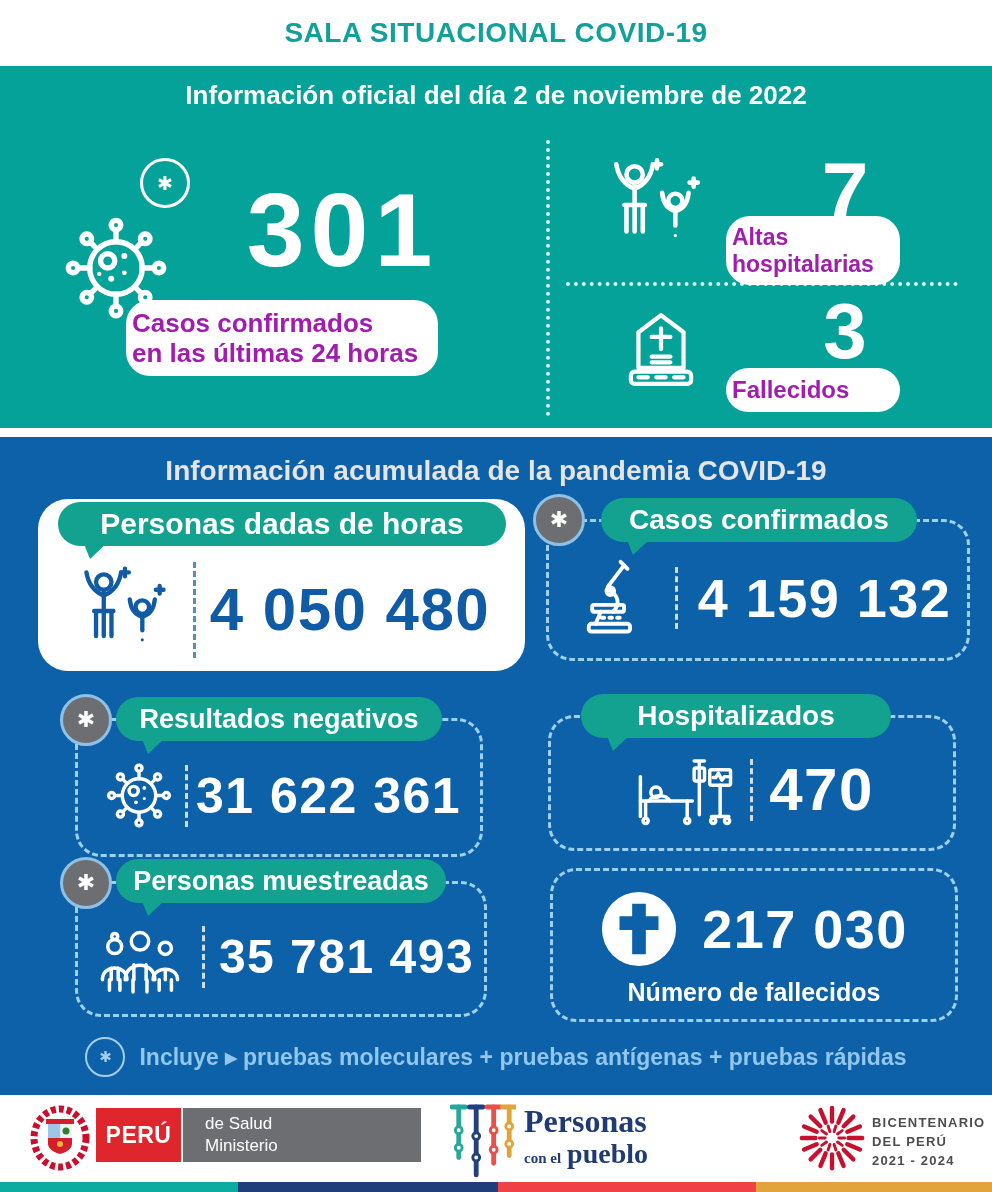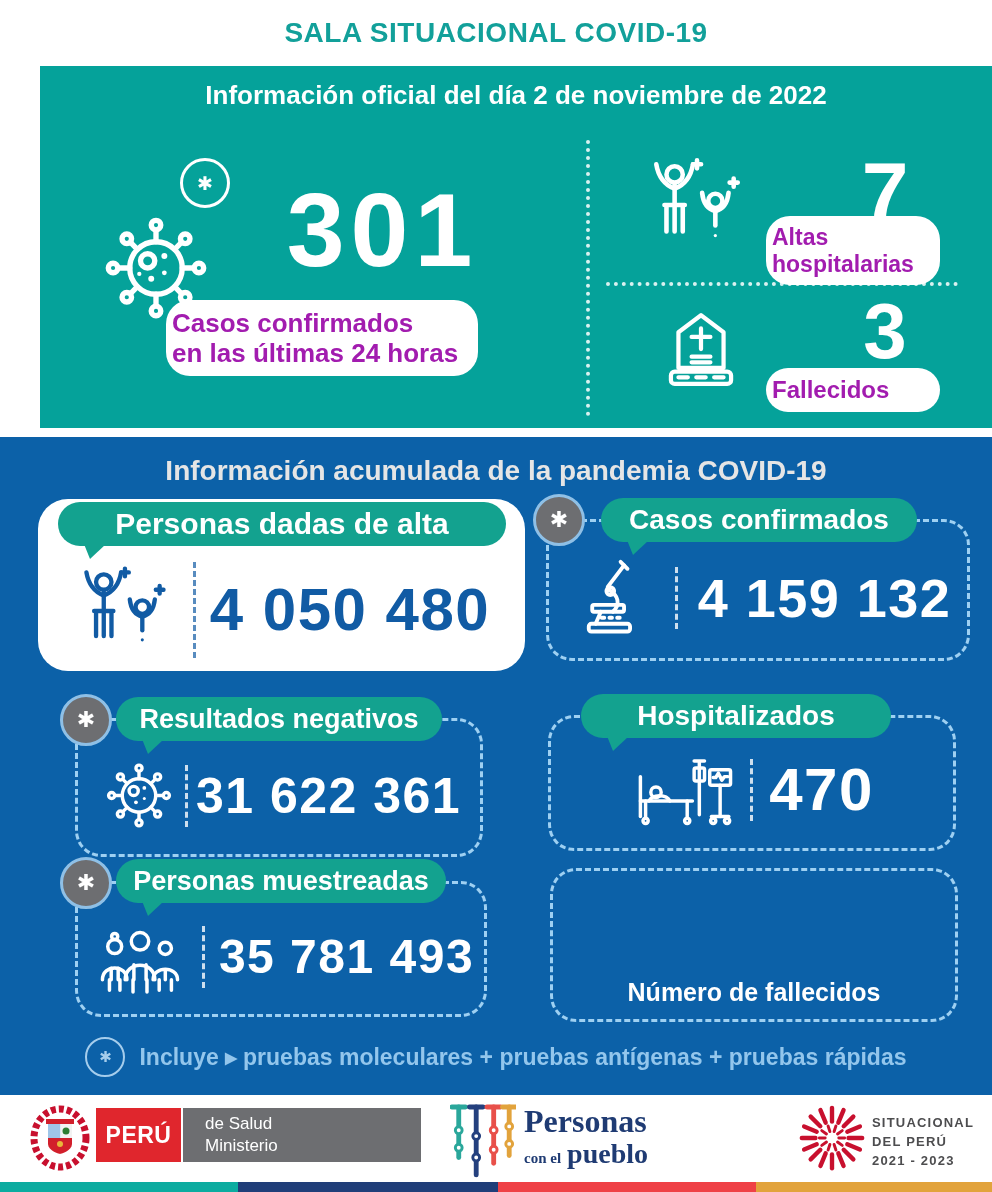--- a/index.html
+++ b/index.html
@@ -4,21 +4,21 @@
 <style>
   html,body{margin:0;padding:0;}
   .page{position:relative;width:992px;height:1192px;background:#fff;overflow:hidden;
         font-family:"Liberation Sans",sans-serif;}
 
   
   .top{height:66px;display:flex;align-items:center;justify-content:center;}
   .title{font-size:28px;font-weight:bold;color:#12a09a;letter-spacing:.5px;}
 
   
-  .teal{position:relative;height:362px;background:#05a29a;margin-left:40px;}
+  .teal{position:relative;height:362px;background:#05a29a;}
   .banner{padding-top:14px;text-align:center;color:#fff;font-weight:bold;font-size:26px;}
   .daily-row{position:absolute;top:58px;left:0;right:0;bottom:0;display:flex;}
   .daily-left{position:relative;width:546px;}
   .vdot{width:0;border-left:4px dotted rgba(255,255,255,.85);margin:16px 0 12px;}
   .daily-right{position:relative;flex:1;}
   .num{position:absolute;color:#fff;font-weight:bold;text-align:center;line-height:1;}
   .num301{left:185px;top:54px;width:315px;font-size:104px;letter-spacing:6px;}
   .num7{left:170px;top:26px;width:250px;font-size:84px;}
   .num3{left:170px;top:168px;width:250px;font-size:78px;}
   .wpill{position:absolute;background:#fff;color:#a21caf;font-weight:bold;text-align:left;
@@ -205,21 +205,21 @@
       </div>
     </div>
   </div>
 
   <div class="gap"></div>
 
   <div class="blue">
     <div class="blue-header">Información acumulada de la pandemia COVID-19</div>
 
     <div class="card card1 solid">
-      <div class="pill">Personas dadas de alta</div>
+      <div class="pill">Personas dadas de horas</div>
       <div class="content">
         <svg class="cicon" width="110" height="106" viewBox="0 0 110 110" fill="none" stroke="currentColor" stroke-width="4.5" stroke-linecap="round" stroke-linejoin="round">
           <circle cx="34" cy="26" r="8"></circle>
           <path d="M34,36 v20"></path>
           <path d="M34,40 C24,36 18,28 16,16"></path>
           <path d="M34,40 C44,36 50,28 52,16"></path>
           <path d="M26,56 v26 M34,56 v26 M42,56 v26 M24,56 h20"></path>
           <circle cx="74" cy="52" r="7"></circle>
           <path d="M74,60 v16"></path>
           <path d="M74,62 C66,60 62,54 61,44"></path>
@@ -326,20 +326,27 @@
           <path d="M70,76 C70,60 98,60 98,76"></path>
           <path d="M84,65 V76"></path>
           <path d="M77,76 V88 M91,76 V88"></path>
         </svg>
         <div class="vdash"></div>
         <div class="cnum">35 781 493</div>
       </div>
     </div>
 
     <div class="card card6 dashed">
+      <div class="content">
+        <svg class="cicon" width="78" height="78" viewBox="0 0 80 80">
+          <circle cx="40" cy="40" r="38" fill="#ffffff"></circle>
+          <path d="M33,14 h14 v13 h13 v14 h-13 v25 h-14 v-25 h-13 v-14 h13 Z" fill="#0c61a8"></path>
+        </svg>
+        <div class="cnum">217 030</div>
+      </div>
       <div class="death-label">Número de fallecidos</div>
     </div>
 
     <div class="footnote">
       <span class="fn-circ">
           <span>✱</span>
         </span>
       <span class="fn-text">Incluye ▸ pruebas moleculares +  pruebas antígenas + pruebas rápidas</span>
     </div>
   </div>
@@ -423,23 +430,23 @@
         <line x1="38" y1="25" x2="38" y2="31" transform="rotate(162 38 38)"></line>
         <line x1="38" y1="25" x2="38" y2="31" transform="rotate(198 38 38)"></line>
         <line x1="38" y1="25" x2="38" y2="31" transform="rotate(234 38 38)"></line>
         <line x1="38" y1="25" x2="38" y2="31" transform="rotate(270 38 38)"></line>
         <line x1="38" y1="25" x2="38" y2="31" transform="rotate(306 38 38)"></line>
         <line x1="38" y1="25" x2="38" y2="31" transform="rotate(342 38 38)"></line>
       </g>
     </svg>
 
     <div class="bicen">
-      <div>SITUACIONAL</div>
+      <div>BICENTENARIO</div>
       <div>DEL PERÚ</div>
-      <div>2021 - 2023</div>
+      <div>2021 - 2024</div>
     </div>
   </div>
 
   <div class="stripes">
     <div class="s-teal"></div>
     <div class="s-navy"></div>
     <div class="s-red"></div>
     <div class="s-gold"></div>
   </div>
 

